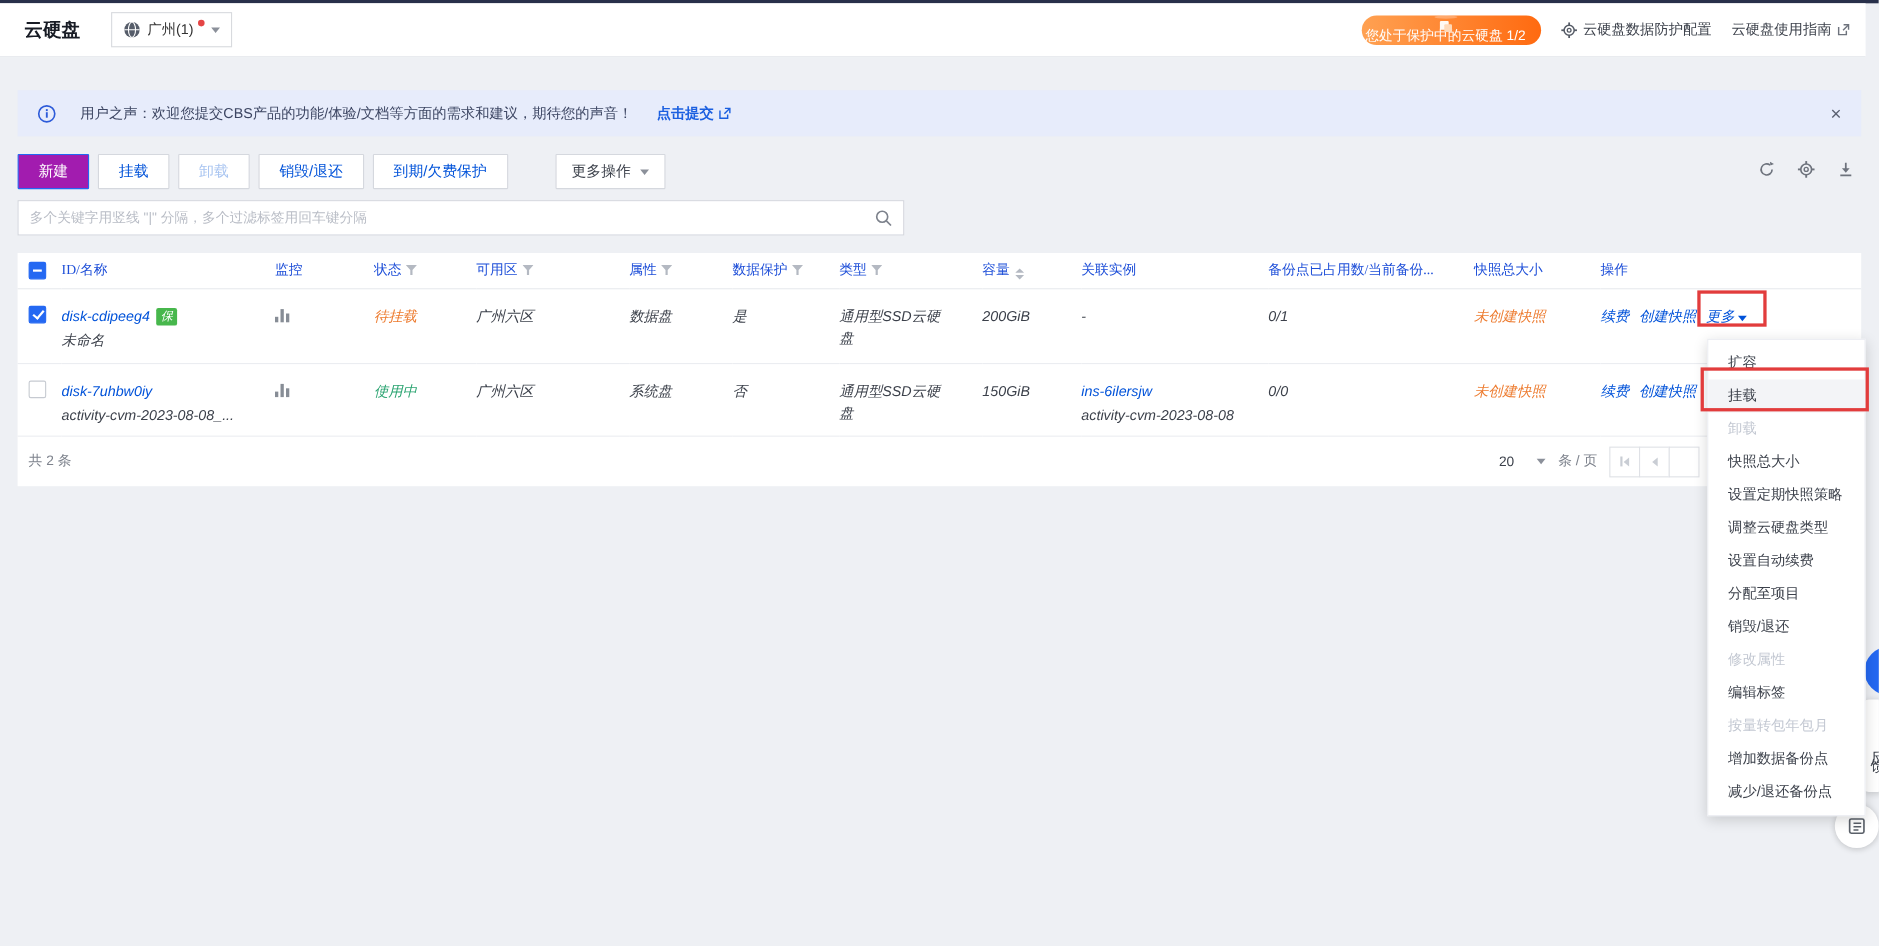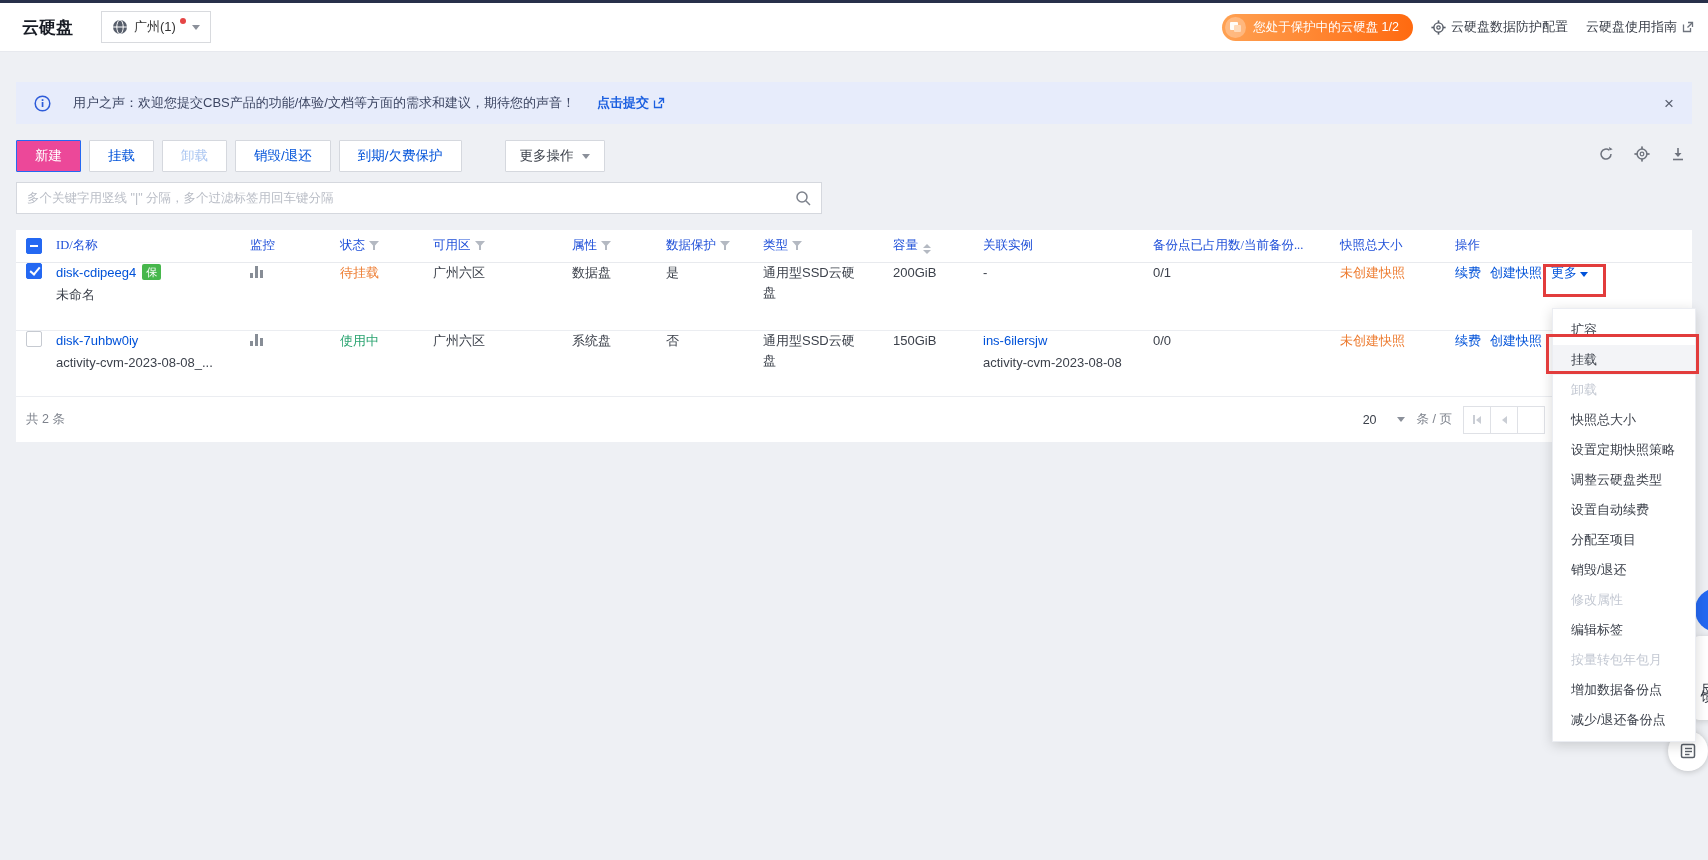--- a/index.html
+++ b/index.html
@@ -5,64 +5,64 @@
   * { margin:0; padding:0; box-sizing:border-box; }
   html,body { width:1708px; height:860px; }
   body {
     position:relative; overflow:hidden;
     background:#eef0f4;
     font-family:"Liberation Sans","DejaVu Sans",sans-serif;
     color:#3c414b; font-size:13px;
   }
   .topstrip { position:absolute; top:0; left:0; width:100%; height:3px; background:#28304a; }
   
-  .topbar { position:absolute; top:3px; left:0; right:0; height:49px; background:#fff;
+  .topbar { position:absolute; top:3px; left:0; right:12px; height:49px; background:#fff;
     border-bottom:1px solid #e7e9ee; display:flex; align-items:center; }
   .tb-title { font-size:17px; font-weight:bold; color:#181c25; margin-left:22px; }
   .region-box { margin-left:28px; height:32px; border:1px solid #d8dade; background:#fff;
     display:flex; align-items:center; gap:6px; padding:0 10px; cursor:pointer; }
   .region-label { font-size:13px; color:#333; }
   .red-dot { width:6px; height:6px; border-radius:50%; background:#e54545; align-self:flex-start; margin-top:6px; margin-left:-2px; }
   .caret { width:0; height:0; border-left:4px solid transparent; border-right:4px solid transparent; border-top:5px solid #8b909a; }
   .tb-right { margin-left:auto; margin-right:14px; display:flex; align-items:center; gap:18px; }
   .protect-pill { height:27px; border-radius:14px; padding:0 14px 0 3px; display:flex; align-items:center; gap:7px;
-    background:linear-gradient(90deg,#ffa152 0%,#ff6a10 100%); color:#fff; font-size:12.5px; cursor:pointer; }
+    background:linear-gradient(90deg,#ffa152 0%,#ff6a10 100%); color:#fff; font-size:12.5px; cursor:pointer;flex-direction:column; }
   .pill-ico { width:21px; height:21px; border-radius:50%; background:rgba(255,255,255,.28); position:relative; }
   .pill-ico::before { content:""; position:absolute; left:5px; top:5px; width:8px; height:8px; background:#fff; opacity:.95; border-radius:1px; }
   .pill-ico::after { content:""; position:absolute; left:9px; top:8px; width:7px; height:7px; background:#ffd9b8; border-radius:1px; }
   .tb-link { display:flex; align-items:center; gap:5px; font-size:13px; color:#3c414b; cursor:pointer; }
   .icon-svg { display:inline-block; vertical-align:middle; }
   
   .banner { position:absolute; top:82px; left:16px; right:16px; height:42px; background:#e7ecfb;
     display:flex; align-items:center; padding:0 18px; gap:22px; color:#3d4663; }
   .banner-close { margin-left:auto; font-size:17px; color:#5a6070; cursor:pointer; line-height:1; }
   .banner-link { font-weight:bold; color:#1b5fe0; cursor:pointer; display:inline-flex; align-items:center; gap:4px; }
   
   .toolbar { position:absolute; top:140px; left:16px; display:flex; gap:8px; }
   .btn { height:32px; padding:0 18px; display:inline-flex; align-items:center; gap:8px;
     background:#fff; border:1px solid #d5d8de; color:#0052d9; font-size:13.5px; cursor:pointer; border-radius:1px; }
-  .btn-primary { background:#ec4899; border-color:#2468f2; color:#fff; }
+  .btn-primary { background:#a21caf; border-color:#2468f2; color:#fff; }
   .btn-disabled { color:#a9c5f1; cursor:default; }
   .btn-more { color:#3c414b; padding:0 14px;margin-left:35px; }
   .tool-icons { position:absolute; top:146px; right:22px; display:flex; gap:20px; color:#6e737d; }
   .tool-icons > span { cursor:pointer; }
   
   .search-wrap { position:absolute; top:182px; left:16px; width:806px; height:32px; background:#fff; border:1px solid #d5d8de; }
   .search-wrap input { width:100%; height:100%; border:none; outline:none; padding:0 34px 0 10px;
     font-size:12.5px; color:#333; font-family:inherit; }
   .search-wrap input::placeholder { color:#b9bdc6; }
   .search-ico { position:absolute; right:9px; top:7px; color:#7d828c; cursor:pointer; }
   
   .card { position:absolute; top:230px; left:16px; width:1676px; height:212px; background:#fff; }
   table { border-collapse:collapse; table-layout:fixed; width:1676px; }
   th, td { text-align:left; vertical-align:top; padding:0 10px 0 0; font-weight:normal; }
   thead th { height:32px; vertical-align:middle; font-size:12.5px; color:#1d4ed8; white-space:nowrap;font-family:Liberation Serif, serif; }
   thead tr { border-bottom:1px solid #e8eaee; }
   tbody tr { border-bottom:1px solid #ebedf1; }
-  tbody td { line-height:19px; font-size:13px; }
+  tbody td { padding-top:15px; line-height:19px; font-size:13px;font-style:italic; }
   tr.row1 { height:68px; }
   tr.row2 { height:66px; }
   .funnel { margin-left:4px; vertical-align:-1px; }
   .sort { display:inline-flex; flex-direction:column; gap:2px; margin-left:5px; vertical-align:1px; }
   .sort i { width:0; height:0; border-left:4px solid transparent; border-right:4px solid transparent; }
   .sort .up { border-bottom:4px solid #b4b9c2; }
   .sort .dn { border-top:4px solid #b4b9c2; }
   .cb { width:16px; height:16px; border:1px solid #c6cad1; border-radius:2px; background:#fff; margin-left:10px; cursor:pointer; position:relative; }
   thead .cb { margin-top:0; }
   .cb.indet { background:#2468f2; border-color:#2468f2; }

